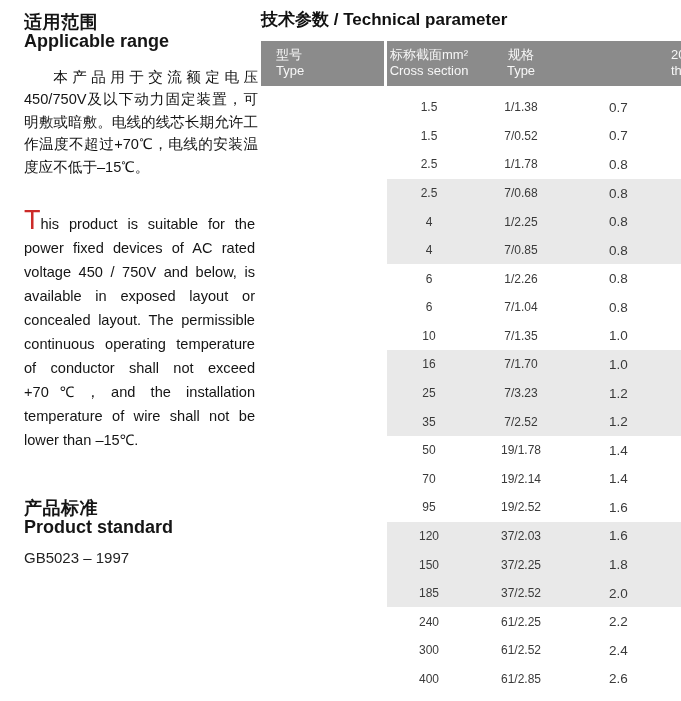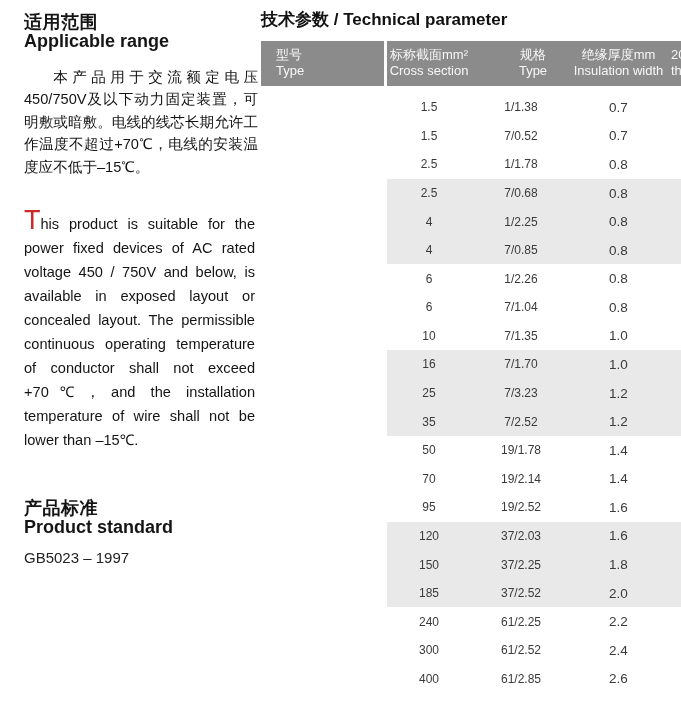--- a/index.html
+++ b/index.html
@@ -39,21 +39,21 @@
     overflow:hidden;
   }
   .tbl-inner { position:relative; width:520px; }
 
   .thead { position:relative; height:45px; color:#f7f7f7; }
   .thead-bg-left  { position:absolute; left:0;   top:0; width:123px; height:45px; }
   .thead-bg-right { position:absolute; left:126px; top:0; width:394px; height:45px; }
   .hcell { position:absolute; top:6px; font-size:13px; line-height:16px; font-weight:normal; }
   .hc1 { left:15px; }
   .hc2 { left:126px; width:84px;  text-align:center; }
-  .hc3 { left:222px; width:100px; text-align:center; }
+  .hc3 { left:210px; width:100px; text-align:center; }
   .hc4 { left:305px; width:105px; text-align:center; }
   .hc5 { left:410px; white-space:nowrap; }
 
   .tbody { position:relative; margin-top:7px; height:600px; width:520px; }
   .model-col { position:absolute; left:0; top:0; width:123px; height:600px; }
   .model-label {
     display:block; width:123px; text-align:center;
     line-height:28.5px; font-size:12.5px; color:#2a2a2a;
   }
   .rows {
@@ -96,24 +96,20 @@
         <div>Type</div>
       </div>
       <div class="hcell hc2">
         <div>标称截面mm²</div>
         <div>Cross section</div>
       </div>
       <div class="hcell hc3">
         <div>规格</div>
         <div>Type</div>
       </div>
-      <div class="hcell hc4">
-        <div>绝缘厚度mm</div>
-        <div>Insulation width</div>
-      </div>
       <div class="hcell hc5">
         <div>20℃</div>
         <div>the M</div>
       </div>
     </div>
 
     <div class="tbody">
       <div class="rows">
           <div class="trow">
             <div class="tcell c-cross">1.5</div>

